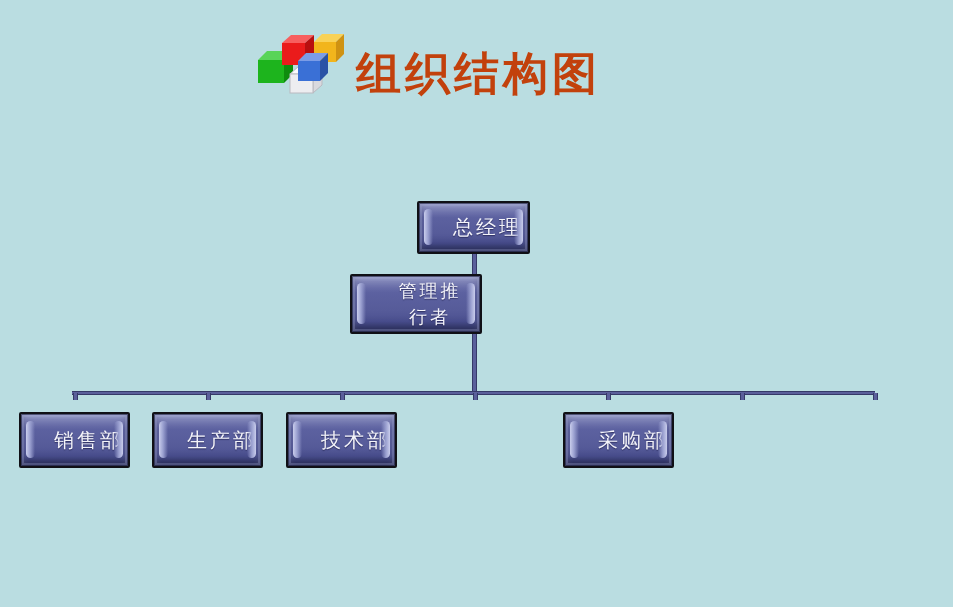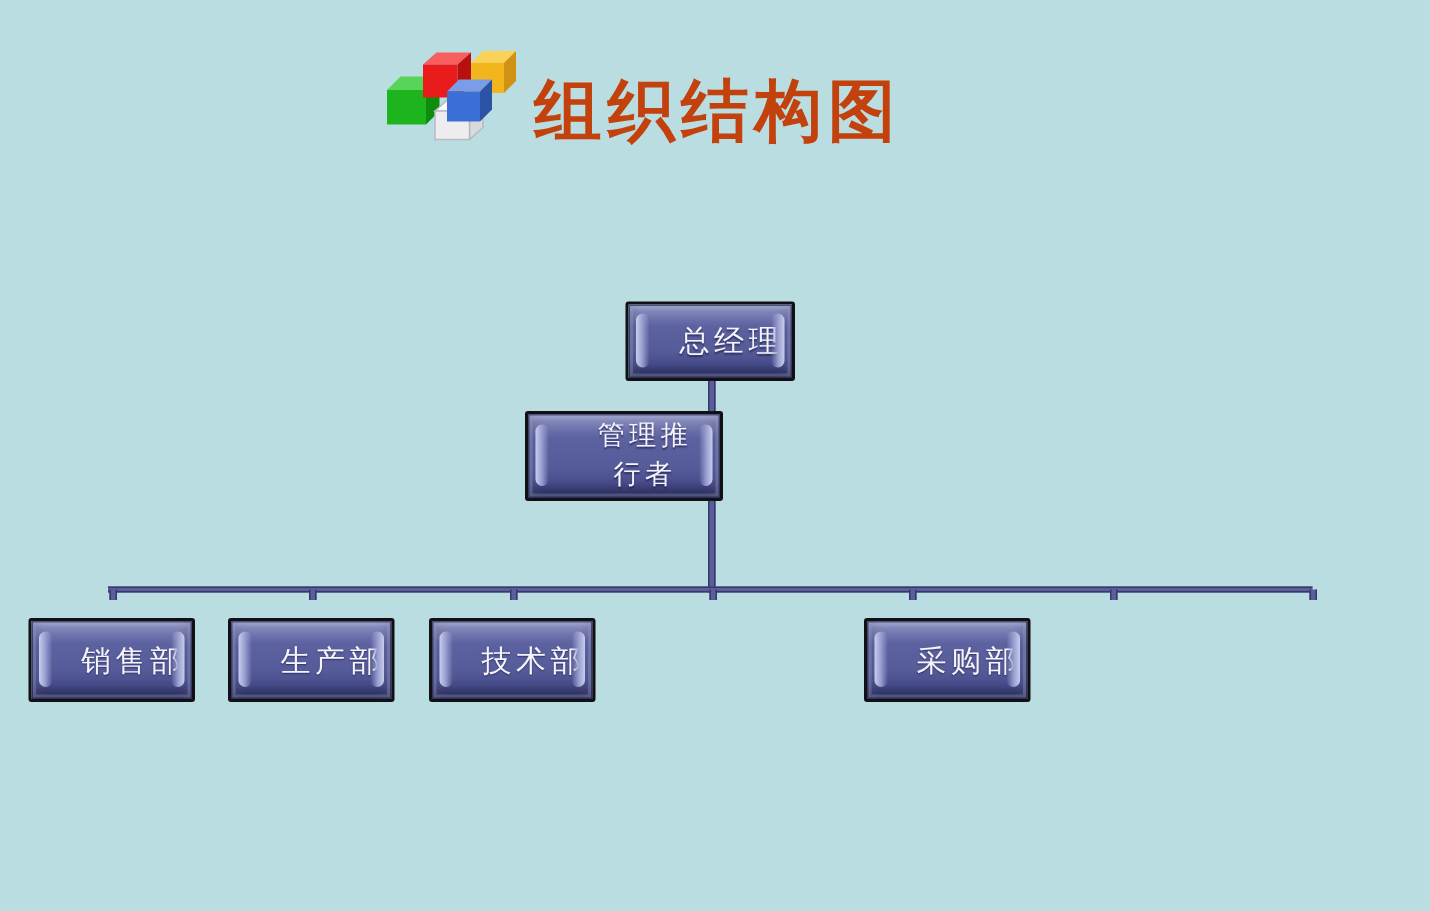--- a/index.html
+++ b/index.html
@@ -133,17 +133,17 @@
 
   <div class="node node-dept" style="left:19px;">
     <span class="label">销售部</span>
   </div>
   <div class="node node-dept" style="left:152px;">
     <span class="label">生产部</span>
   </div>
   <div class="node node-dept" style="left:286px;">
     <span class="label">技术部</span>
   </div>
-  <div class="node node-dept" style="left:576px;">
+  <div class="node node-dept" style="left:563px;">
     <span class="label">采购部</span>
   </div>
 
 </div>
 
 </body></html>

